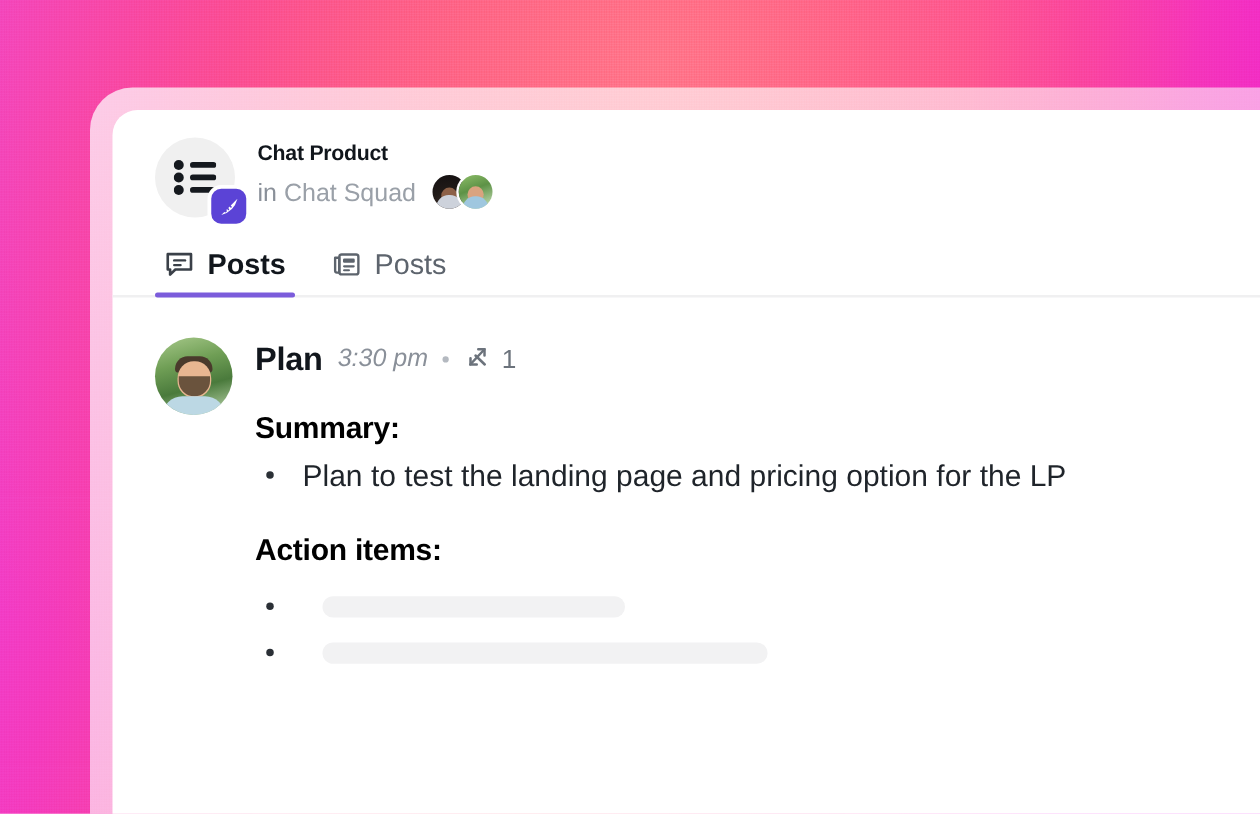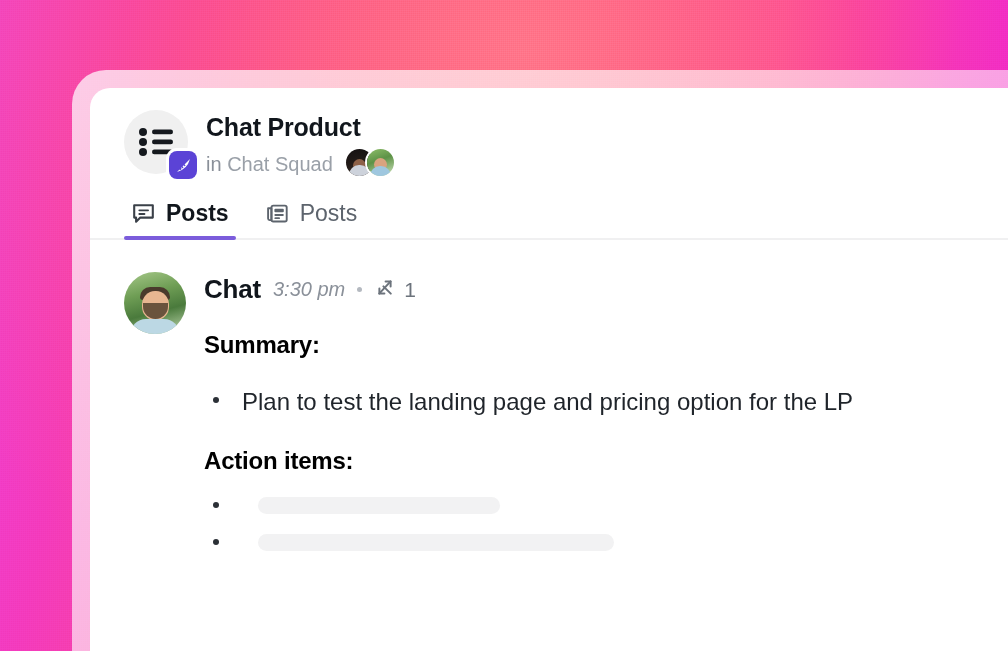--- a/index.html
+++ b/index.html
@@ -47,21 +47,21 @@
   }
   .list-avatar svg { display:block; }
   .app-badge {
     position:absolute; right:-9px; bottom:-5px;
     width:28px; height:28px; border-radius:8px;
     background:#5b43d6;
     display:flex; align-items:center; justify-content:center;
     box-shadow:0 0 0 3px #fff;
   }
   .head-text { padding-top:3px; }
-  .title { font-size:25px; font-weight:bold; color:#11161c; letter-spacing:-.2px; }
+  .title { font-size:17px; font-weight:bold; color:#11161c; letter-spacing:-.2px; }
   .subline { display:flex; align-items:flex-end; gap:0; margin-top:7px; }
   .sub-in { font-size:20px; color:#8a9099; white-space:nowrap; }
   .sub-in .proj { color:#9aa0a8; }
   .member-stack { display:flex; margin-left:13px; }
   .mini-av { width:27px; height:27px; border-radius:50%; box-shadow:0 0 0 2px #fff; position:relative; overflow:hidden; }
   .mini-av + .mini-av { margin-left:-6px; }
   .av-a { background:radial-gradient(circle at 50% 120%, #4a3b33 0%, #221b18 55%, #131011 100%); }
   .av-a::before { content:""; position:absolute; left:50%; top:36%; width:13px; height:13px; margin-left:-6.5px; border-radius:50%; background:#8d6148; }
   .av-a::after { content:""; position:absolute; left:50%; bottom:-2px; width:21px; height:13px; margin-left:-10.5px; border-radius:10px 10px 0 0; background:#cdd2db; }
   .av-b { background:linear-gradient(160deg, #8fbf6a 0%, #5d9246 42%, #cfe4bf 100%); }
@@ -96,21 +96,21 @@
 
   .msg-body { padding-top:2px; min-width:0; }
   .meta { display:flex; align-items:center; gap:12px; }
   .author { font-size:26px; font-weight:bold; color:#11161c; letter-spacing:-.2px; }
   .time { font-size:20px; color:#8a9099;font-style:italic; }
   .dot-sep { width:5px; height:5px; border-radius:50%; background:#b4b9c0; }
   .thread { display:flex; align-items:center; gap:7px; cursor:pointer; }
   .thread-count { font-size:21px; color:#6c737c; }
 
   .block-head { font-size:24px; font-weight:bold; color:#000000; margin-top:26px; letter-spacing:-.2px; }
-  .bullets { margin-top:24px; }
+  .bullets { margin-top:6px; }
   .bullet-row { display:flex; gap:16px; align-items:flex-start; }
   .bullet-dot { flex:0 0 auto; width:6px; height:6px; border-radius:50%; background:#2b3036; margin:14px 7px 0 9px; }
   .bullet-text { font-size:24px; color:#1f242a; line-height:1.58; max-width:770px; }
 
   .skeleton-list { margin-top:12px; }
   .skel-row { display:flex; align-items:center; gap:16px; height:37px; }
   .skel-dot { flex:0 0 auto; width:6px; height:6px; border-radius:50%; background:#2b3036; margin-left:9px; }
   .skel-bar { height:17px; border-radius:10px; background:#f2f2f3; margin-left:23px; }
 </style>
 </head>
@@ -186,21 +186,21 @@
       <div class="joey-av">
         <span class="hair"></span>
         <span class="face"></span>
         <span class="beard"></span>
         <span class="shirt"></span>
       </div>
 
       <div class="msg-body">
 
         <div class="meta">
-          <span class="author">Chat</span>
+          <span class="author">Plan</span>
           <span class="time">3:30 pm</span>
           <span class="dot-sep"></span>
           <span class="thread">
             <span>
               <svg width="23" height="23" viewBox="0 0 23 23" aria-hidden="true">
                 <g stroke="#6c737c" stroke-width="2" stroke-linecap="round" stroke-linejoin="round" fill="none">
                   <path d="M5.2 17.6 L16.6 5.4"></path>
                   <path d="M11.6 5.4 h5 v5"></path>
                   <path d="M16.8 17.6 L9.4 10.4"></path>
                   <path d="M10.4 17.6 h-5 v-5"></path>

